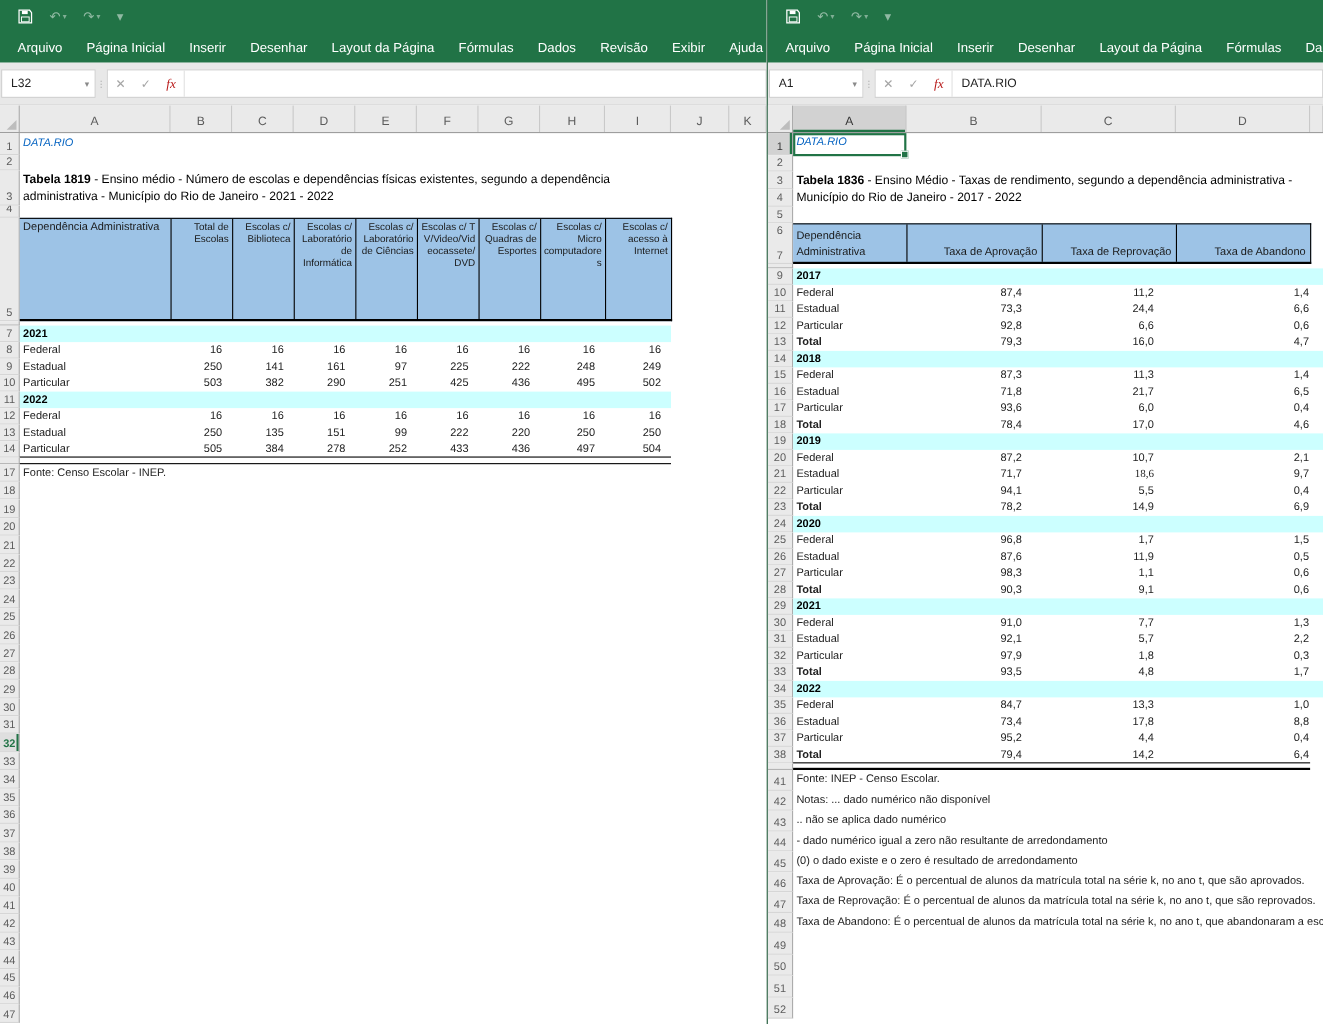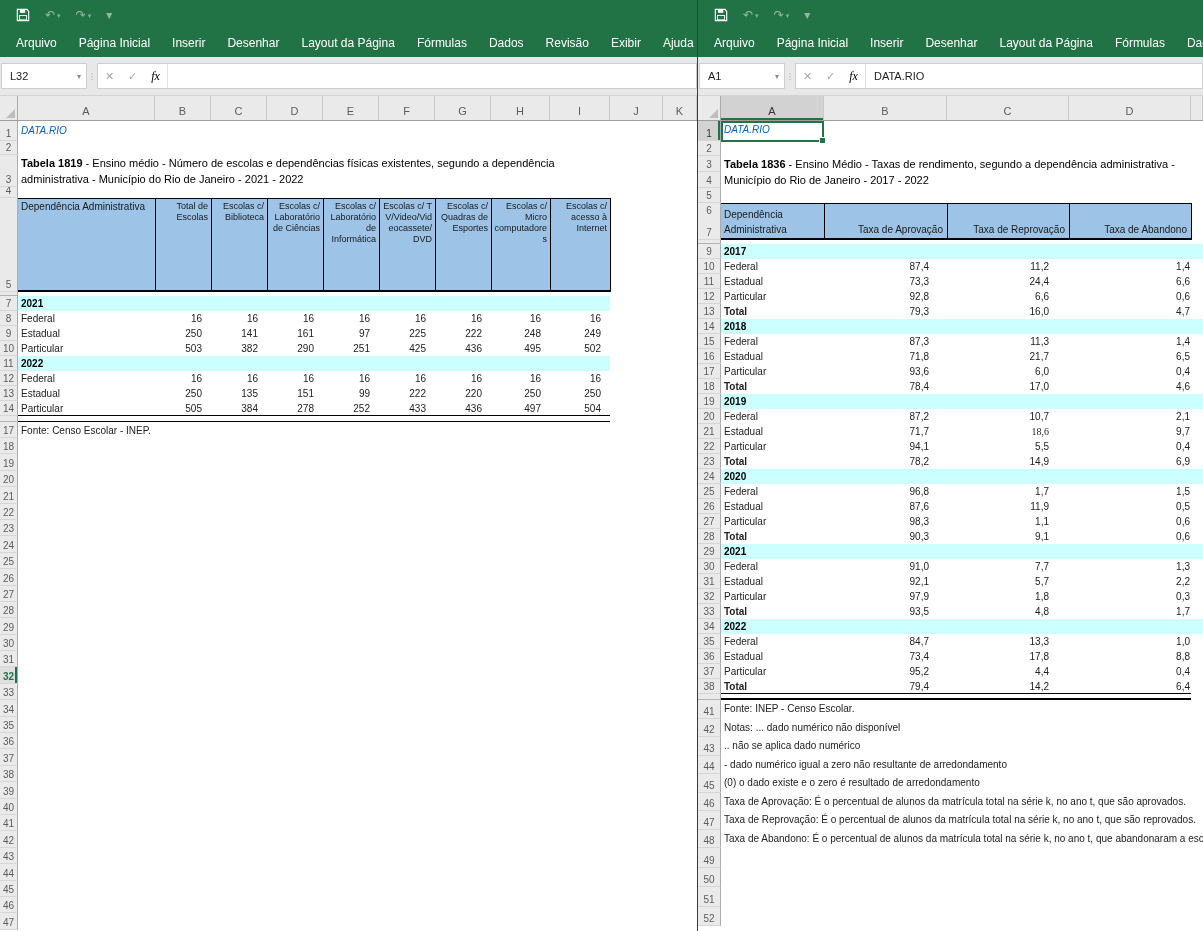--- a/index.html
+++ b/index.html
@@ -13,21 +13,21 @@
   .qa.dim{opacity:.5;font-size:12px;}
   .qa .mini{font-size:7px;margin-left:2px;opacity:.85;}
   .tabsbar{height:27px;background:#217346;display:flex;padding-left:5px;overflow:hidden;}
   .ribbon-tab{color:#fff;font-size:12px;padding:6px 11px 0 11px;white-space:nowrap;}
   .fxbar{height:39px;background:#E8E8E8;display:flex;align-items:center;border-bottom:1px solid #D2D2D2;}
   .namebox{width:86px;height:26px;background:#fff;border:1px solid #CFCFCF;margin-left:1px;display:flex;align-items:center;justify-content:space-between;font-size:11px;color:#222;padding:0 5px 0 8px;}
   .nb-caret{color:#8a8a8a;font-size:8px;}
   .fxsep{width:10px;text-align:center;color:#9a9a9a;font-size:8px;}
   .fxgroup{flex:1;height:26px;background:#fff;border:1px solid #CFCFCF;display:flex;align-items:center;margin-right:0;}
   .fxbtn{width:23px;text-align:center;color:#a5a5a5;font-size:11px;}
-  .fxbtn.fx{color:#000000;font-style:italic;font-family:"Liberation Serif",serif;font-size:12px;}
+  .fxbtn.fx{color:#b91c1c;font-style:italic;font-family:"Liberation Serif",serif;font-size:12px;}
   .formula{flex:1;font-size:11px;color:#222;padding-left:8px;border-left:1px solid #E2E2E2;height:100%;display:flex;align-items:center;}
   .sheet{position:relative;background:#fff;}
   .colheads{display:flex;height:25px;background:#EAEAEA;border-bottom:1px solid #9E9E9E;}
   .corner{position:relative;background:#EAEAEA;border-right:1px solid #ACACAC;flex:none;}
   .corner::after{content:"";position:absolute;right:2px;bottom:2px;border-left:9px solid transparent;border-bottom:9px solid #BDBDBD;}
   .colhead{border-right:1px solid #C9C9C9;display:flex;align-items:flex-end;justify-content:center;font-size:11px;color:#5C5C5C;padding-bottom:3px;flex:none;overflow:hidden;}
   .colhead.selcol{background:#D2D2D2;box-shadow:inset 0 -2px 0 #217346;color:#333;}
   .srow{display:flex;width:100%;overflow:visible;}
   .rowhead{background:#EAEAEA;border-right:1px solid #ACACAC;border-bottom:1px solid #D6D6D6;font-size:10px;color:#5C5C5C;display:flex;align-items:flex-end;justify-content:center;padding-bottom:1px;flex:none;overflow:hidden;}
   #sheet-left .rowhead{width:18px;}
@@ -143,22 +143,22 @@
         <div class="rowhead">4</div>
         <div class="rowcells"></div>
       </div>
       <div class="srow" style="height: 94px;">
         <div class="rowhead">5</div>
         <div class="rowcells">
           <div class="ltable-hdr">
             <div class="lh-label" style="width: 137px;">Dependência Administrativa</div>
             <div class="lh-col" style="width: 56px;">Total de Escolas</div>
             <div class="lh-col" style="width: 56px;">Escolas c/ Biblioteca</div>
+            <div class="lh-col" style="width: 56px;">Escolas c/ Laboratório de Informática</div>
             <div class="lh-col" style="width: 56px;">Escolas c/ Laboratório de Ciências</div>
-            <div class="lh-col" style="width: 56px;">Escolas c/ Laboratório de Informática</div>
             <div class="lh-col ba" style="width: 56px;">Escolas c/ TV/Video/Videocassete/ DVD</div>
             <div class="lh-col" style="width: 56px;">Escolas c/ Quadras de Esportes</div>
             <div class="lh-col" style="width: 59px;">Escolas c/ Micro computadores</div>
             <div class="lh-col" style="width: 60px;">Escolas c/ acesso à Internet</div>
           </div>
         </div>
       </div>
       <div class="srow" style="height: 4px;">
         <div class="rowhead hid"></div>
         <div class="rowcells"></div>

